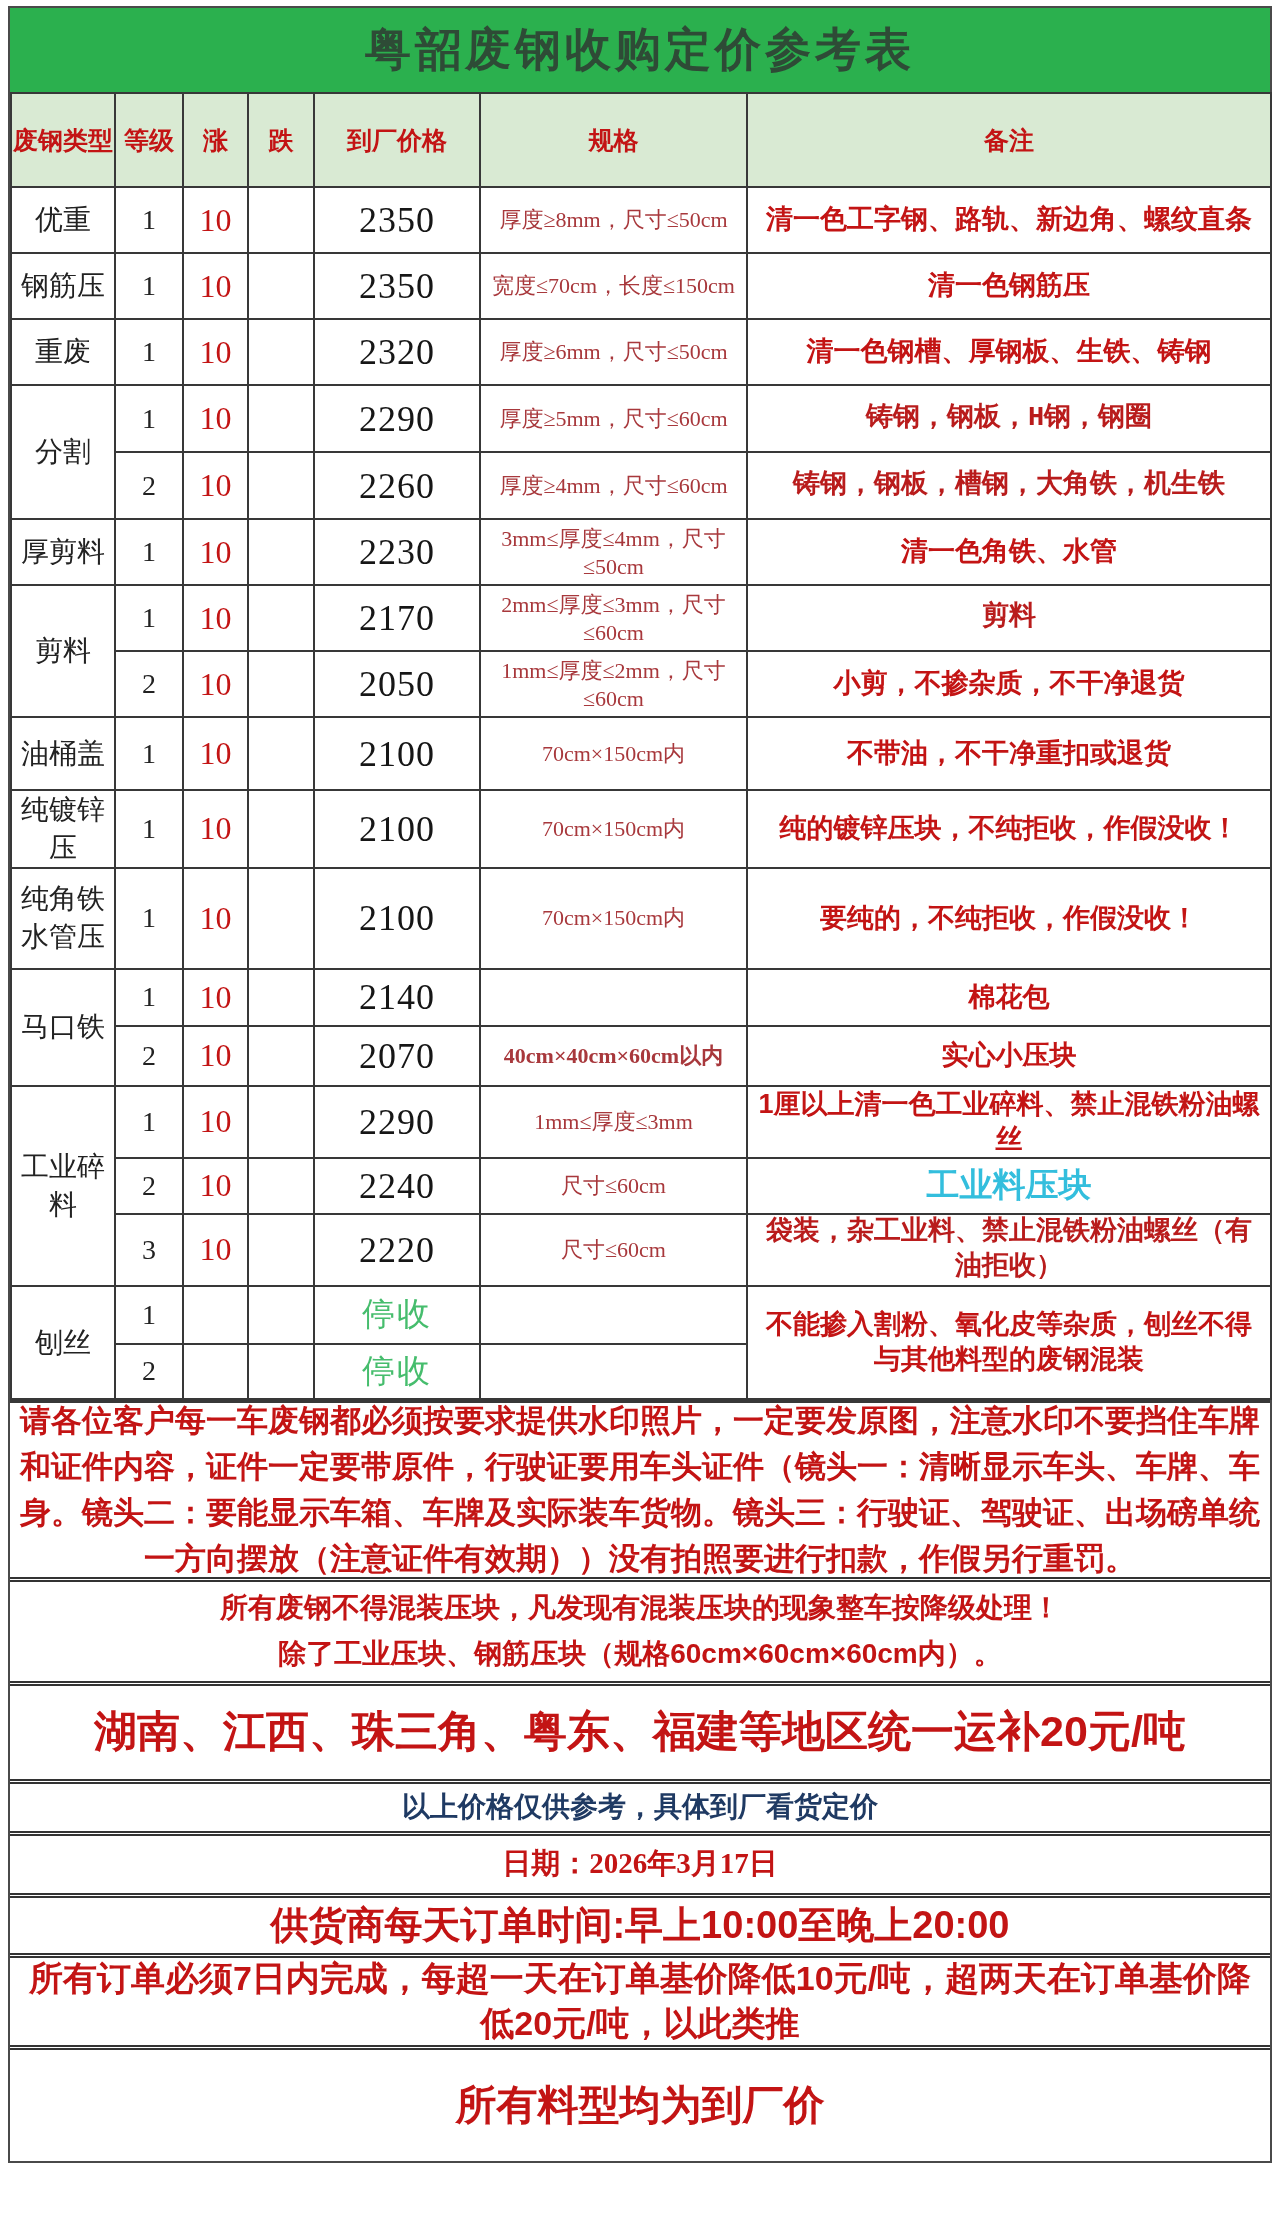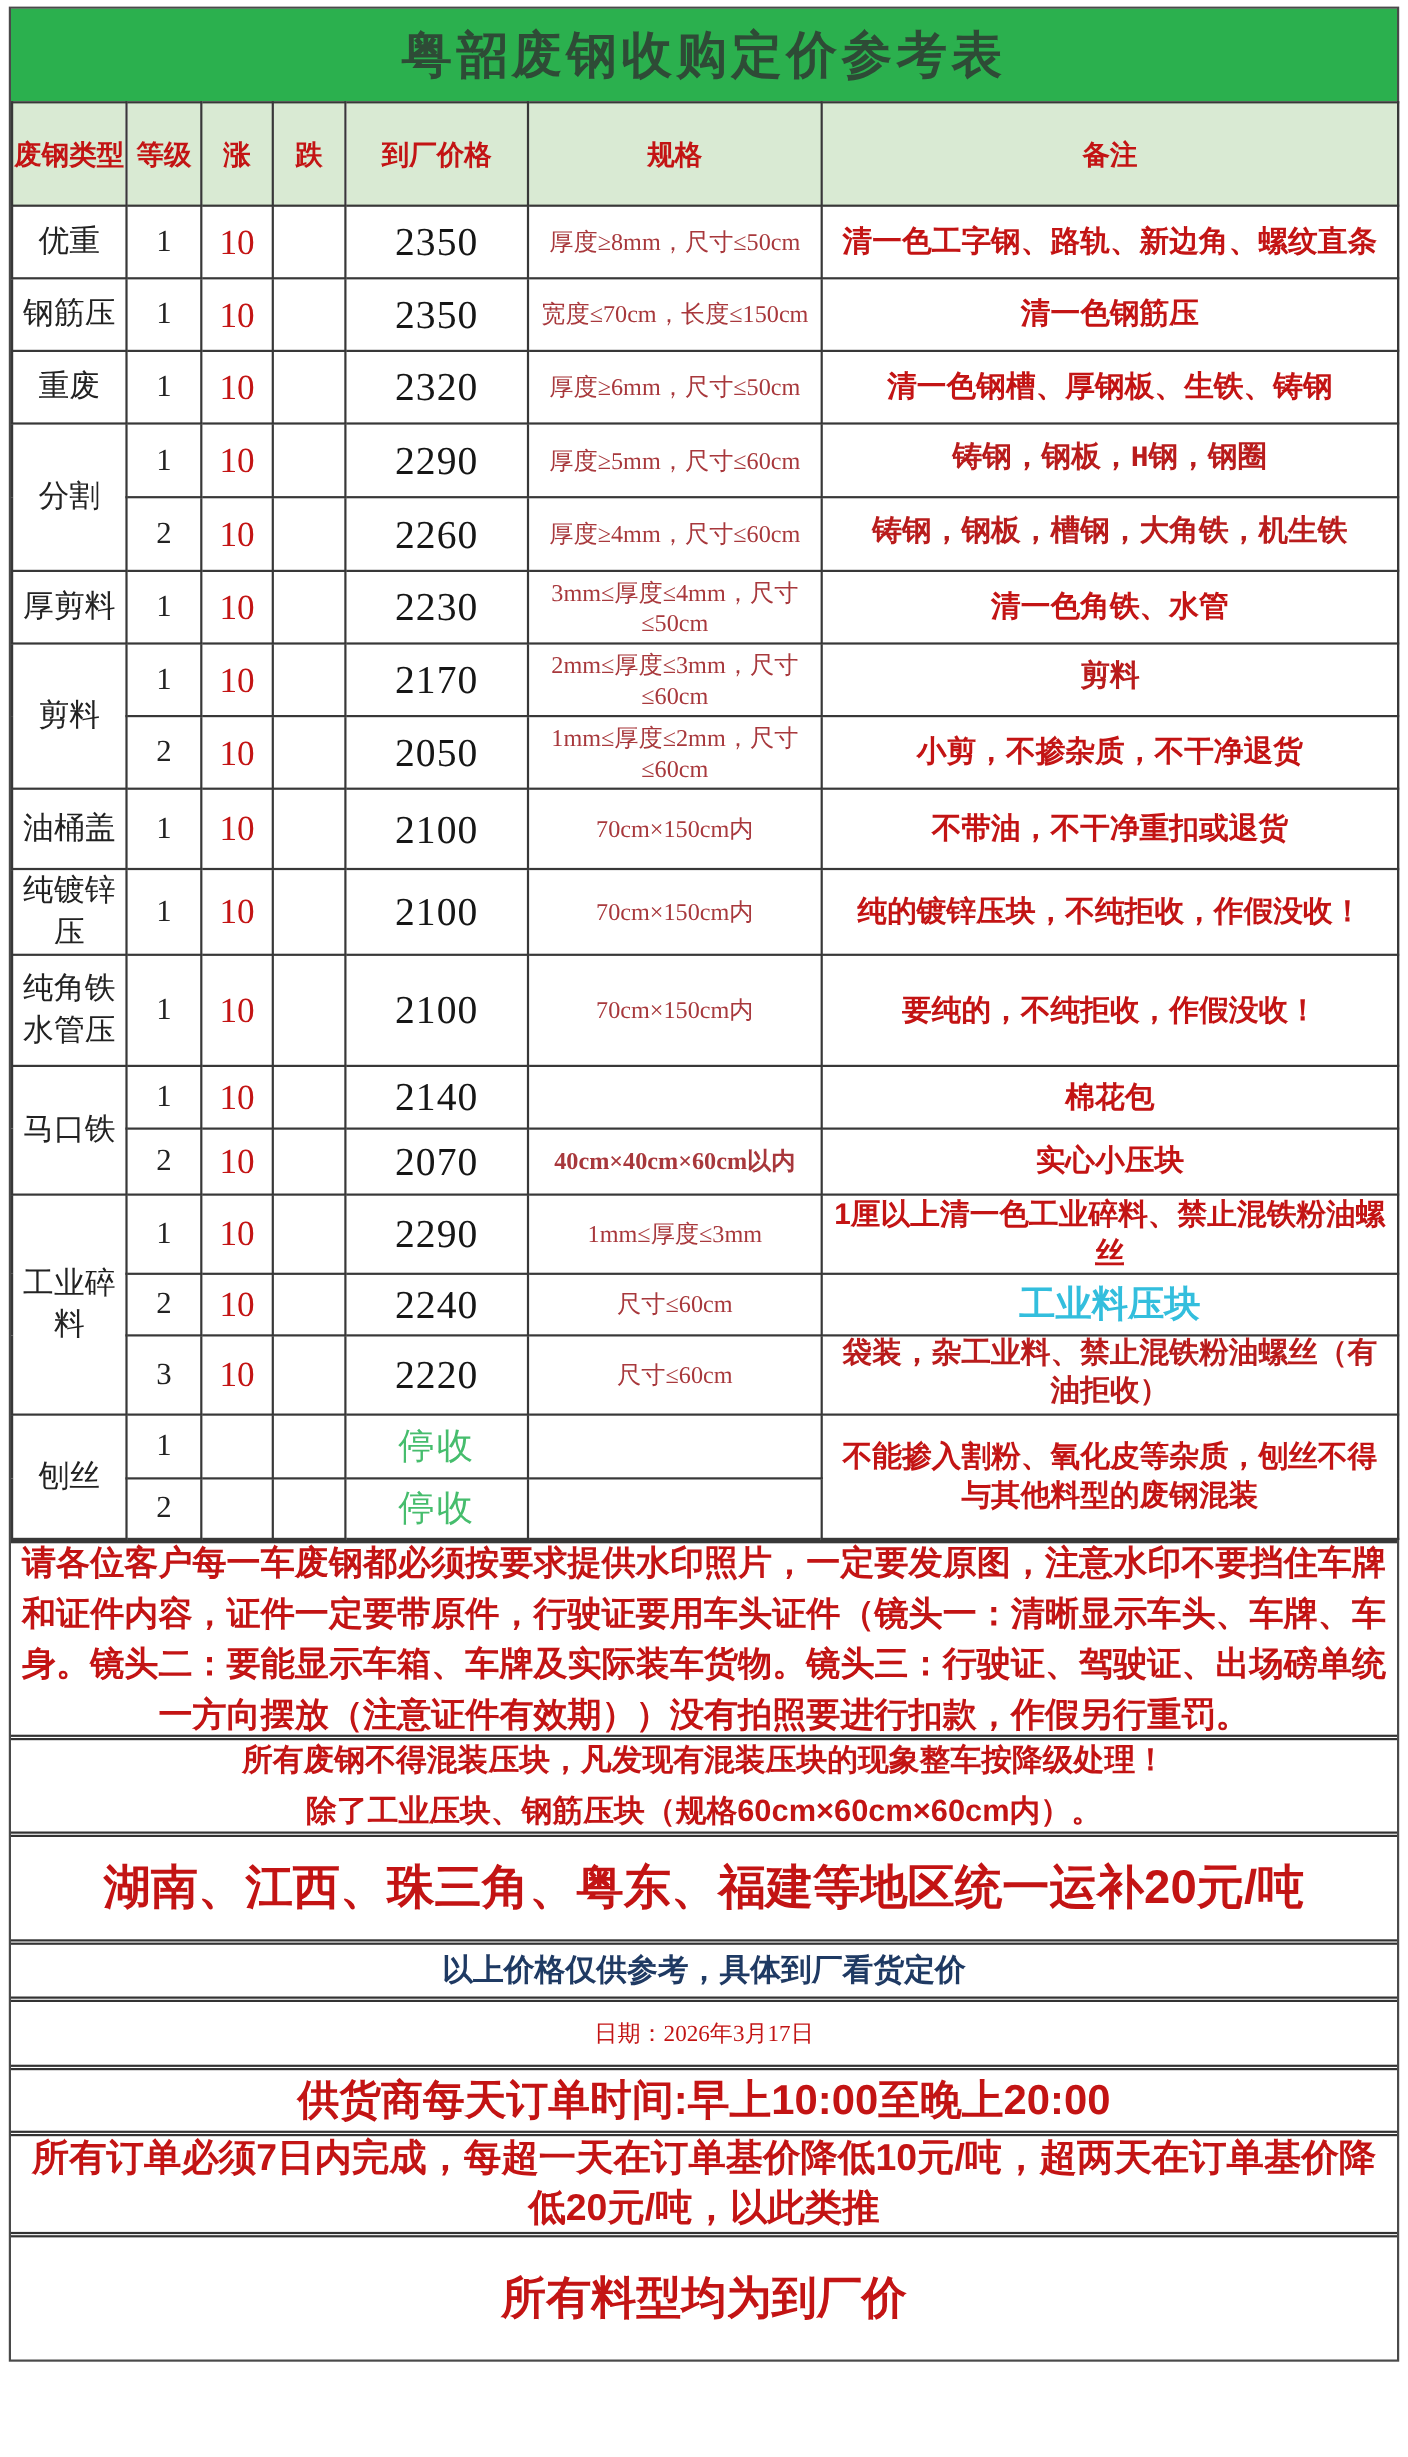--- a/index.html
+++ b/index.html
@@ -61,27 +61,27 @@
   .section{
     width:100%;
     display:flex; align-items:center; justify-content:center;
     text-align:center;
     font-family:"Liberation Sans", sans-serif;
     border-top:5px double #333;
     padding:4px 6px;
   }
   .section.first{ border-top:3px solid #383838; }
   .s-photo{  height:177px; font-size:31px; font-weight:700; color:var(--red); line-height:1.48; padding:0 2px;}
-  .s-mixed{  height:88px; font-size:28px; font-weight:700; color:var(--red); line-height:1.65; }
+  .s-mixed{  height:104px; font-size:28px; font-weight:700; color:var(--red); line-height:1.65; }
   .s-freight{height:98px;  font-size:43px; font-weight:700; color:var(--red); }
   .s-general{height:78px;  font-size:27px; font-weight:400; color:#111;
              font-family:"Liberation Serif", serif;
              text-align:left; justify-content:flex-start; line-height:1.35; padding:0 4px;}
   .s-ref{    height:52px;  font-size:28px; font-weight:700; color:var(--navy); }
-  .s-date{   height:62px;  font-size:21px; font-weight:400; color:var(--red);
+  .s-date{   height:62px;  font-size:29px; font-weight:700; color:var(--red);
              font-family:"Liberation Serif", serif;}
   .s-time{   height:60px;  font-size:38px; font-weight:700; color:var(--red); }
   .s-deadline{height:92px; font-size:34px; font-weight:700; color:var(--red); line-height:1.35;}
   .s-weight{ height:62px;  font-size:34px; font-weight:700; color:var(--red); }
   .s-factory{height:116px; font-size:41px; font-weight:700; color:var(--red); }
 </style>
 </head>
 <body>
 
 <div class="sheet">

